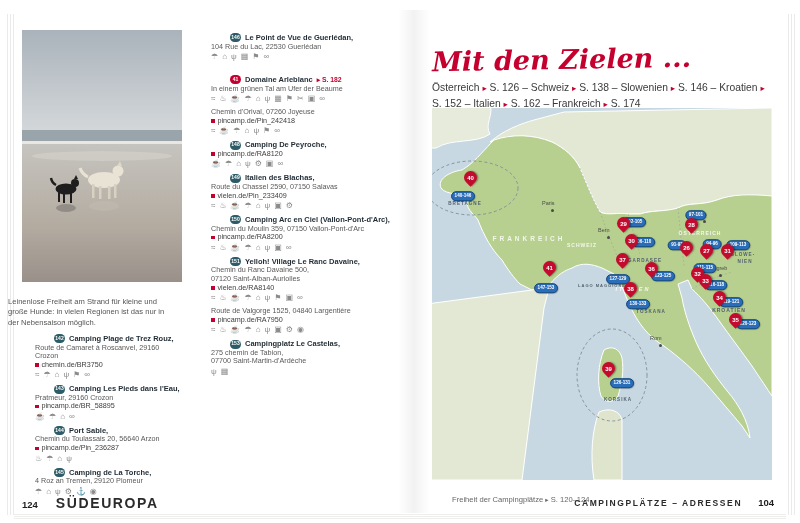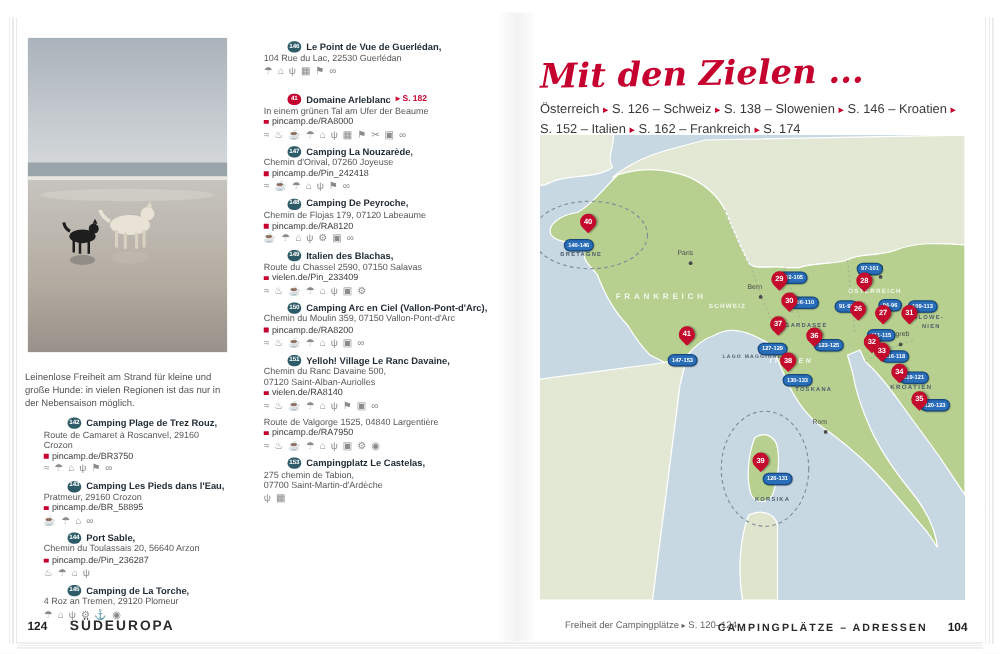--- a/index.html
+++ b/index.html
@@ -9,21 +9,21 @@
   .edge-v{position:absolute;width:9px;top:14px;bottom:8px;opacity:.55;
           background:repeating-linear-gradient(90deg,#ffffff 0 2px,#d9d9d6 2px 3px);}
   .edge-left{left:5px;} .edge-right{right:5px;}
   .edge-bottom{position:absolute;left:14px;right:14px;bottom:4px;height:6px;opacity:.5;
           background:repeating-linear-gradient(180deg,#ffffff 0 1px,#dcdcd8 1px 2px);}
   .gutter{position:absolute;left:398px;top:10px;bottom:10px;width:32px;
           background:linear-gradient(90deg,rgba(0,0,0,0) 0%,rgba(0,0,0,.05) 50%,rgba(0,0,0,0) 100%);}
 
   
   .photo{position:absolute;left:22px;top:30px;width:160px;height:252px;overflow:hidden;}
-  .caption{position:absolute;left:20px;top:289px;width:160px;font-size:7.6px;line-height:1.42;color:#555;}
+  .caption{position:absolute;left:8px;top:289px;width:160px;font-size:7.6px;line-height:1.42;color:#555;}
 
   .col{position:absolute;}
   .col-left{left:22px;top:334px;width:162px;}
   .col-mid{left:198px;top:33px;width:198px;}
 
   .listing{margin-bottom:5px;}
   .listing.gap-lg{margin-bottom:14px;}
   .l-head{display:flex;align-items:center;gap:4px;line-height:9.5px;padding-left:32px;}
   .badge{flex:0 0 auto;min-width:9px;height:9px;border-radius:5px;background:#2d5c68;color:#fff;
          font-size:5px;font-weight:bold;display:inline-flex;align-items:center;justify-content:center;padding:0 1px;}
@@ -32,21 +32,21 @@
   .l-pageref{font-size:6.8px;font-weight:bold;color:#c5002e;white-space:nowrap;}
   .l-addr{font-size:7.2px;color:#585858;line-height:8.6px;padding-left:13px;}
   .l-pin{display:flex;align-items:center;gap:3px;padding-left:13px;line-height:8.6px;}
   .sq{width:3.5px;height:3.5px;background:#c5002e;flex:0 0 auto;}
   .l-url{font-size:7.2px;color:#3c3c3c;}
   .l-icons{padding-left:13px;display:flex;gap:4px;margin-top:1px;height:9px;}
   .ic{font-size:8px;color:#8b8b8b;line-height:9px;}
 
   .footer-left{position:absolute;left:22px;top:495px;display:flex;gap:18px;align-items:baseline;}
   .pg-num{font-size:9.5px;font-weight:bold;color:#1d1d1d;}
-  .pg-sec{font-size:11px;font-weight:bold;letter-spacing:1.6px;color:#2b2b2b;}
+  .pg-sec{font-size:14px;font-weight:bold;letter-spacing:1.6px;color:#2b2b2b;}
 
   
   .heading{position:absolute;left:432px;top:26px;font-family:"DejaVu Serif",serif;font-style:italic;
            font-weight:bold;font-size:27px;color:#c5002e;transform:rotate(-1deg);}
   .dests{position:absolute;left:432px;top:70px;width:344px;font-size:10.3px;line-height:1.55;color:#3a3a3a;}
   .dests .arrow{color:#c5002e;font-size:8.5px;}
   .dests .sep{color:#3a3a3a;}
 
   .map{position:absolute;left:432px;top:108px;width:340px;height:372px;background:#c8d8e2;overflow:hidden;}
   .map svg{position:absolute;left:0;top:0;}
@@ -131,21 +131,21 @@
 
   <div class="col col-left" id="col-left">
       <div class="listing">
         <div class="l-head">
           <span class="badge">142</span>
           <span class="l-title">Camping Plage de Trez Rouz,</span>
         </div>
         <div class="l-addr">Route de Camaret à Roscanvel, 29160 Crozon</div>
         <div class="l-pin">
           <span class="sq"></span>
-          <span class="l-url">pincamp.de/BR3750</span>
+          <span class="l-url">chemin.de/BR3750</span>
         </div>
         <div class="l-icons">
           <span class="ic">≈</span>
           <span class="ic">☂</span>
           <span class="ic">⌂</span>
           <span class="ic">ψ</span>
           <span class="ic">⚑</span>
           <span class="ic">∞</span>
         </div>
       </div>
@@ -215,64 +215,55 @@
           <span class="ic">∞</span>
         </div>
       </div>
       <div class="listing">
         <div class="l-head">
           <span class="badge featured">41</span>
           <span class="l-title">Domaine Arleblanc</span>
           <span class="l-pageref">▸ S. 182</span>
         </div>
         <div class="l-addr">In einem grünen Tal am Ufer der Beaume</div>
-        <div class="l-pin">
-          <span class="sq"></span>
-          <span class="l-url">pincamp.de/RA8000</span>
-        </div>
         <div class="l-icons">
           <span class="ic">≈</span>
           <span class="ic">♨</span>
           <span class="ic">☕</span>
           <span class="ic">☂</span>
           <span class="ic">⌂</span>
           <span class="ic">ψ</span>
           <span class="ic">▦</span>
           <span class="ic">⚑</span>
           <span class="ic">✂</span>
           <span class="ic">▣</span>
           <span class="ic">∞</span>
         </div>
       </div>
       <div class="listing">
-        <div class="l-head">
-          <span class="badge">147</span>
-          <span class="l-title">Camping La Nouzarède,</span>
-        </div>
         <div class="l-addr">Chemin d'Orival, 07260 Joyeuse</div>
         <div class="l-pin">
           <span class="sq"></span>
           <span class="l-url">pincamp.de/Pin_242418</span>
         </div>
         <div class="l-icons">
           <span class="ic">≈</span>
           <span class="ic">☕</span>
           <span class="ic">☂</span>
           <span class="ic">⌂</span>
           <span class="ic">ψ</span>
           <span class="ic">⚑</span>
           <span class="ic">∞</span>
         </div>
       </div>
       <div class="listing">
         <div class="l-head">
           <span class="badge">148</span>
           <span class="l-title">Camping De Peyroche,</span>
         </div>
-        <div class="l-addr">Chemin de Flojas 179, 07120 Labeaume</div>
         <div class="l-pin">
           <span class="sq"></span>
           <span class="l-url">pincamp.de/RA8120</span>
         </div>
         <div class="l-icons">
           <span class="ic">☕</span>
           <span class="ic">☂</span>
           <span class="ic">⌂</span>
           <span class="ic">ψ</span>
           <span class="ic">⚙</span>

